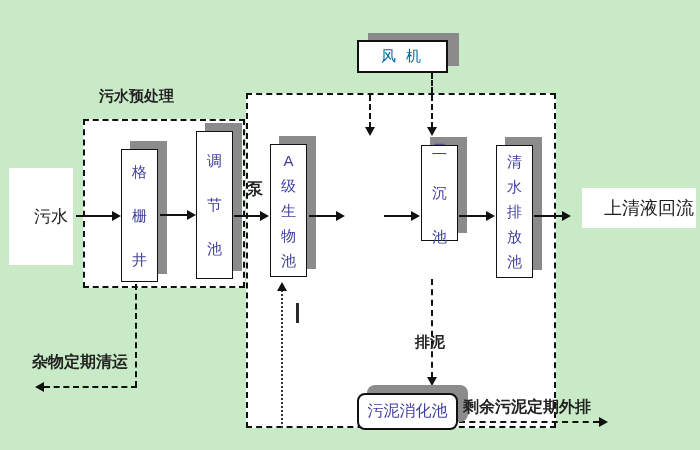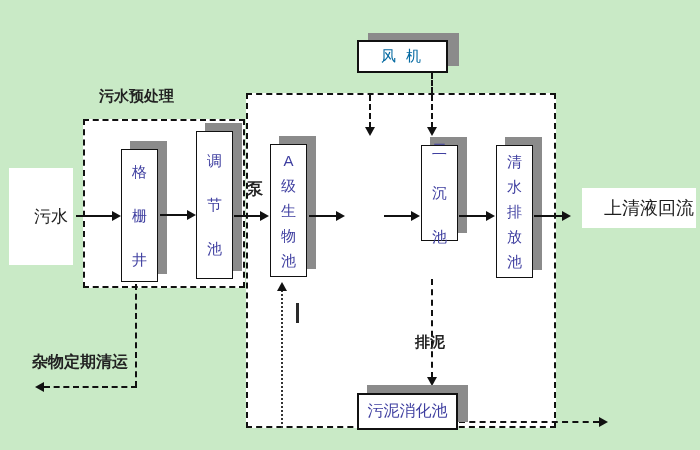--- a/index.html
+++ b/index.html
@@ -130,26 +130,27 @@
   <div class="proc-box chars5" style="left:270px;top:144px;width:37px;height:133px;">
     <div class="vtext">A级生物池</div>
   </div>
   <div class="proc-box chars3" style="left:421px;top:145px;width:37px;height:96px;">
     <div class="vtext">二沉池</div>
   </div>
   <div class="proc-box chars5" style="left:496px;top:145px;width:37px;height:133px;">
     <div class="vtext">清水排放池</div>
   </div>
 
-  <div class="digester-box" style="left:357px;top:393px;width:101px;height:37px;">
+  <div class="digester-box" style="left:357px;top:393px;width:101px;height:37px;border-radius:8px;">
     <span>污泥消化池</span>
   </div>
 
   <div class="lbl" style="left:247px;top:179px;font-size:16px;">泵</div>
   <div class="lbl" style="left:415px;top:333px;font-size:15px;">排泥</div>
+  <div class="lbl" style="left:463px;top:397px;font-size:16px;">剩余污泥定期外排</div>
   <div class="lbl" style="left:32px;top:352px;font-size:16px;">杂物定期清运</div>
 
   <div class="harrow head-right" style="left:76px;top:215px;width:36px;"></div>
   <div class="harrow head-right" style="left:160px;top:214px;width:27px;"></div>
   <div class="harrow head-right" style="left:234px;top:215px;width:26px;"></div>
   <div class="harrow head-right" style="left:309px;top:215px;width:27px;"></div>
   <div class="harrow head-right" style="left:384px;top:215px;width:27px;"></div>
   <div class="harrow head-right" style="left:459px;top:215px;width:27px;"></div>
   <div class="harrow head-right" style="left:534px;top:215px;width:28px;"></div>
 

